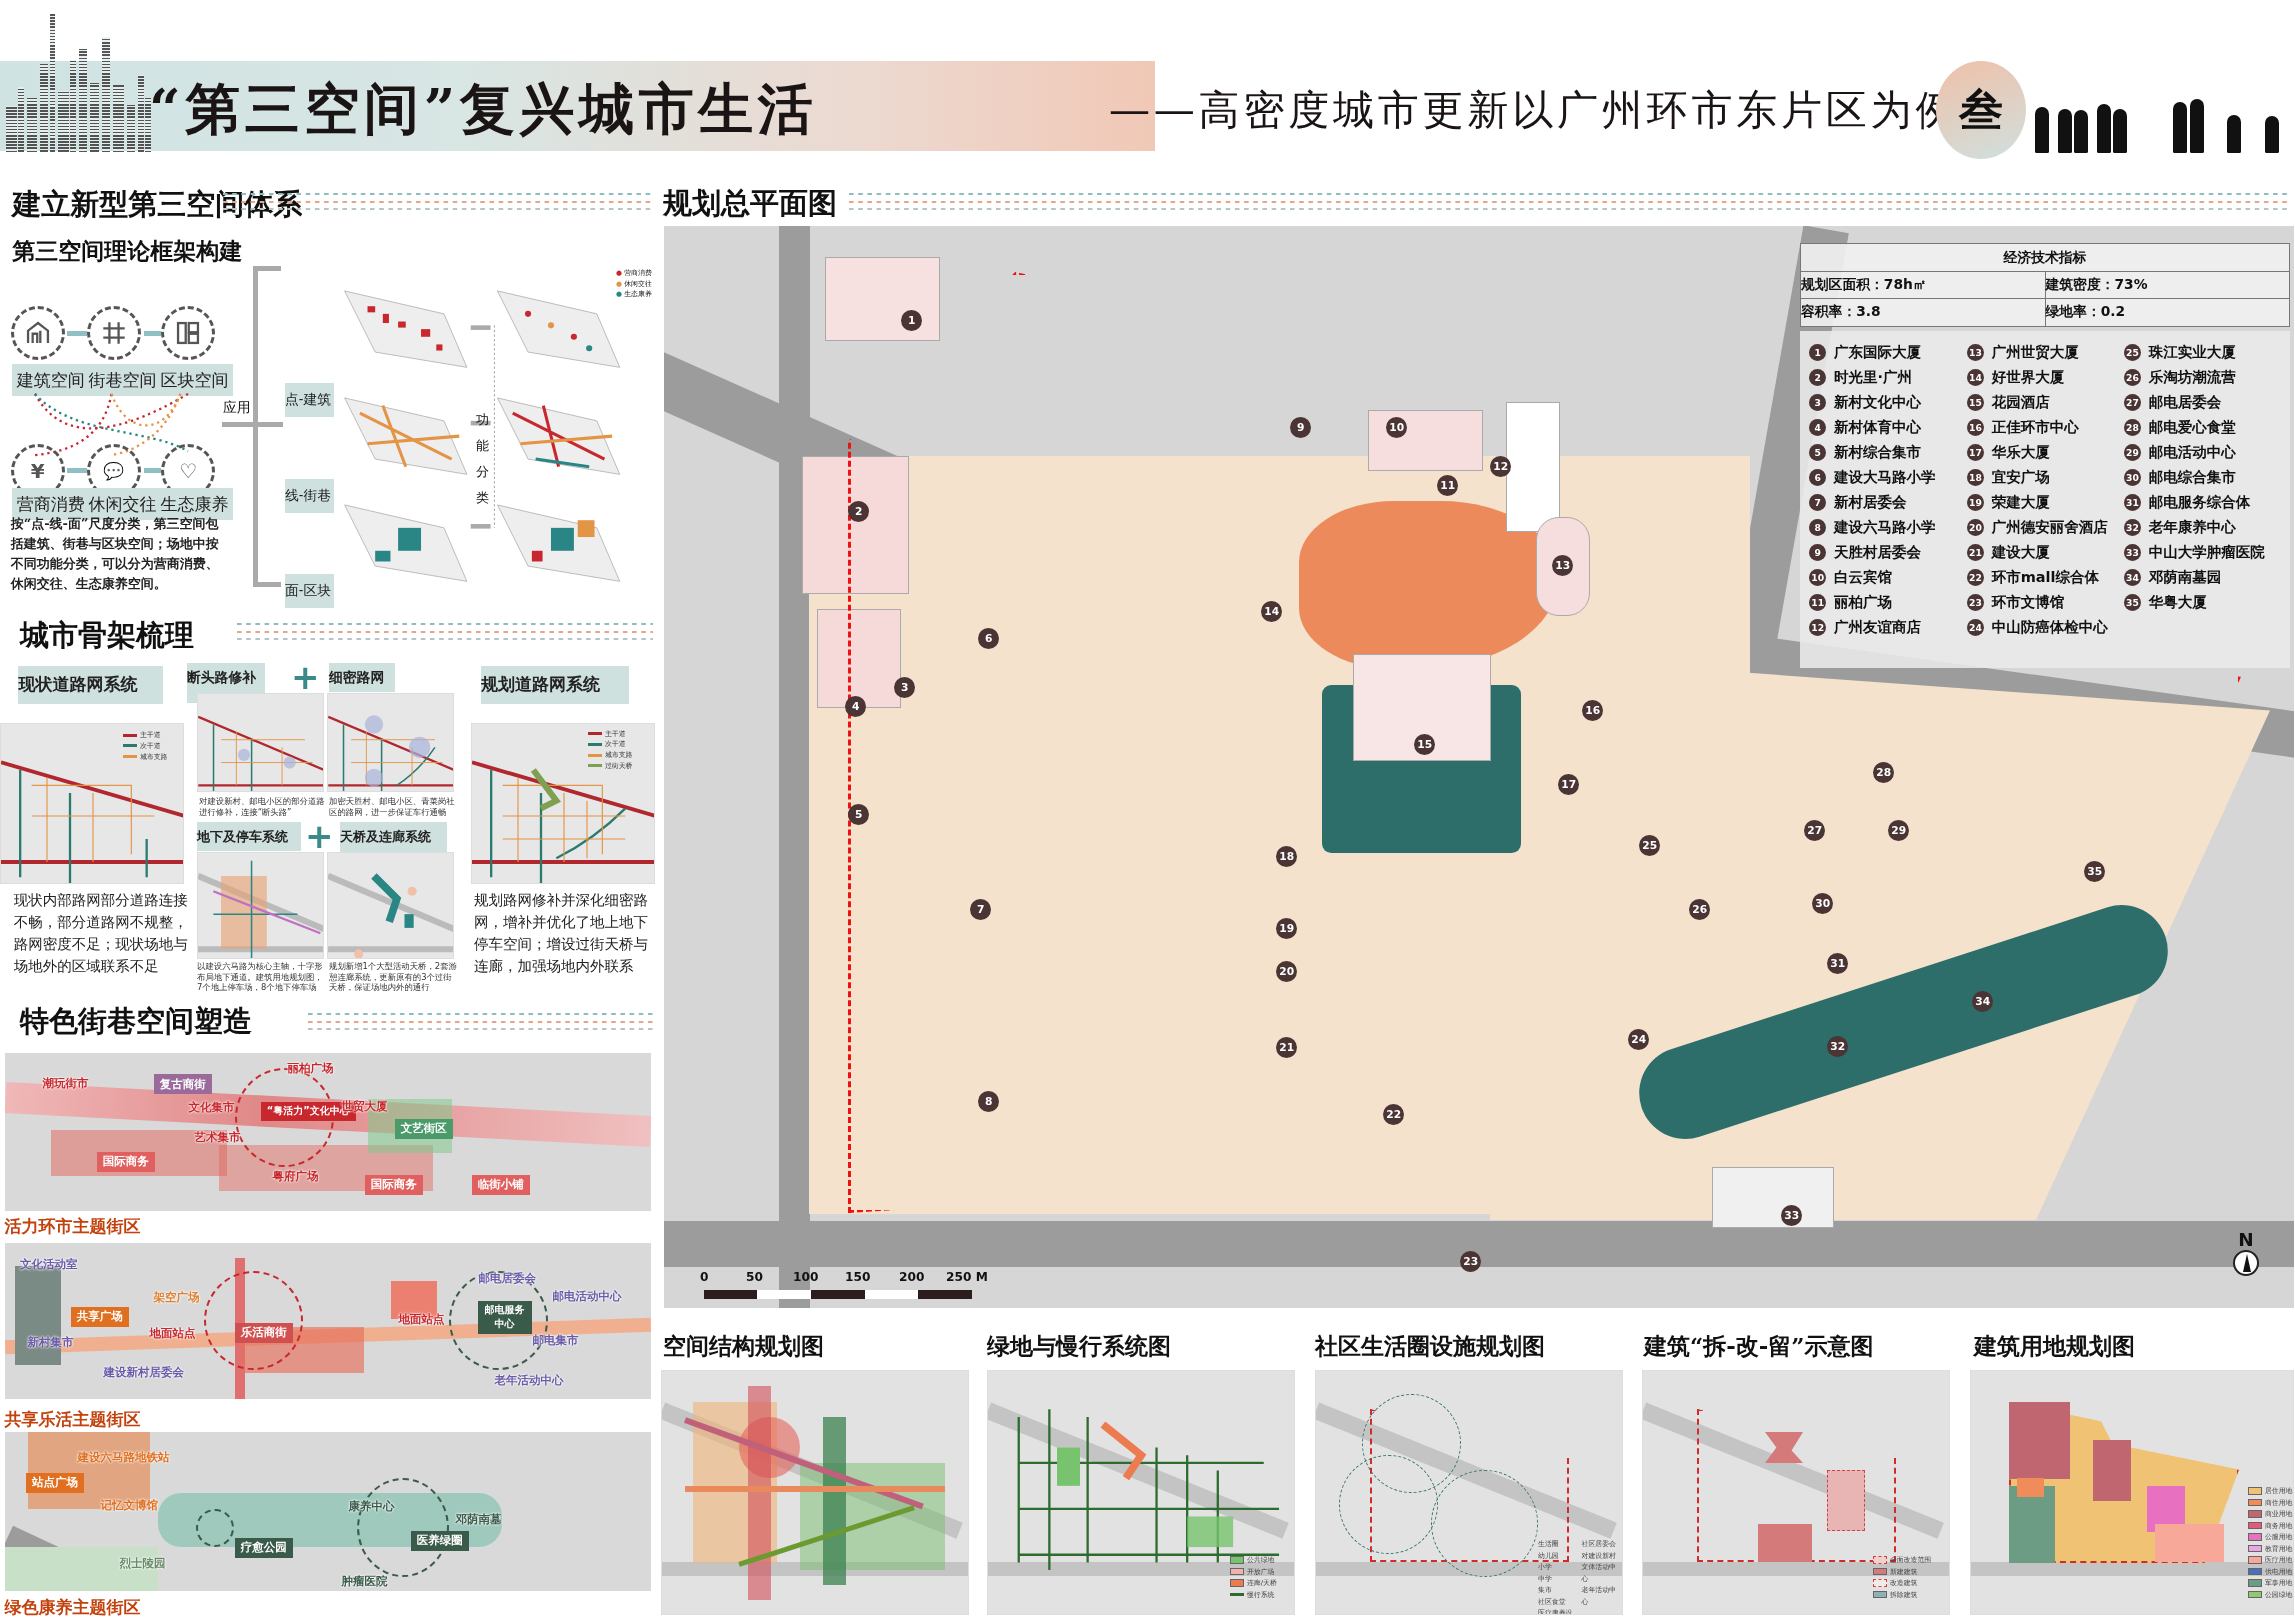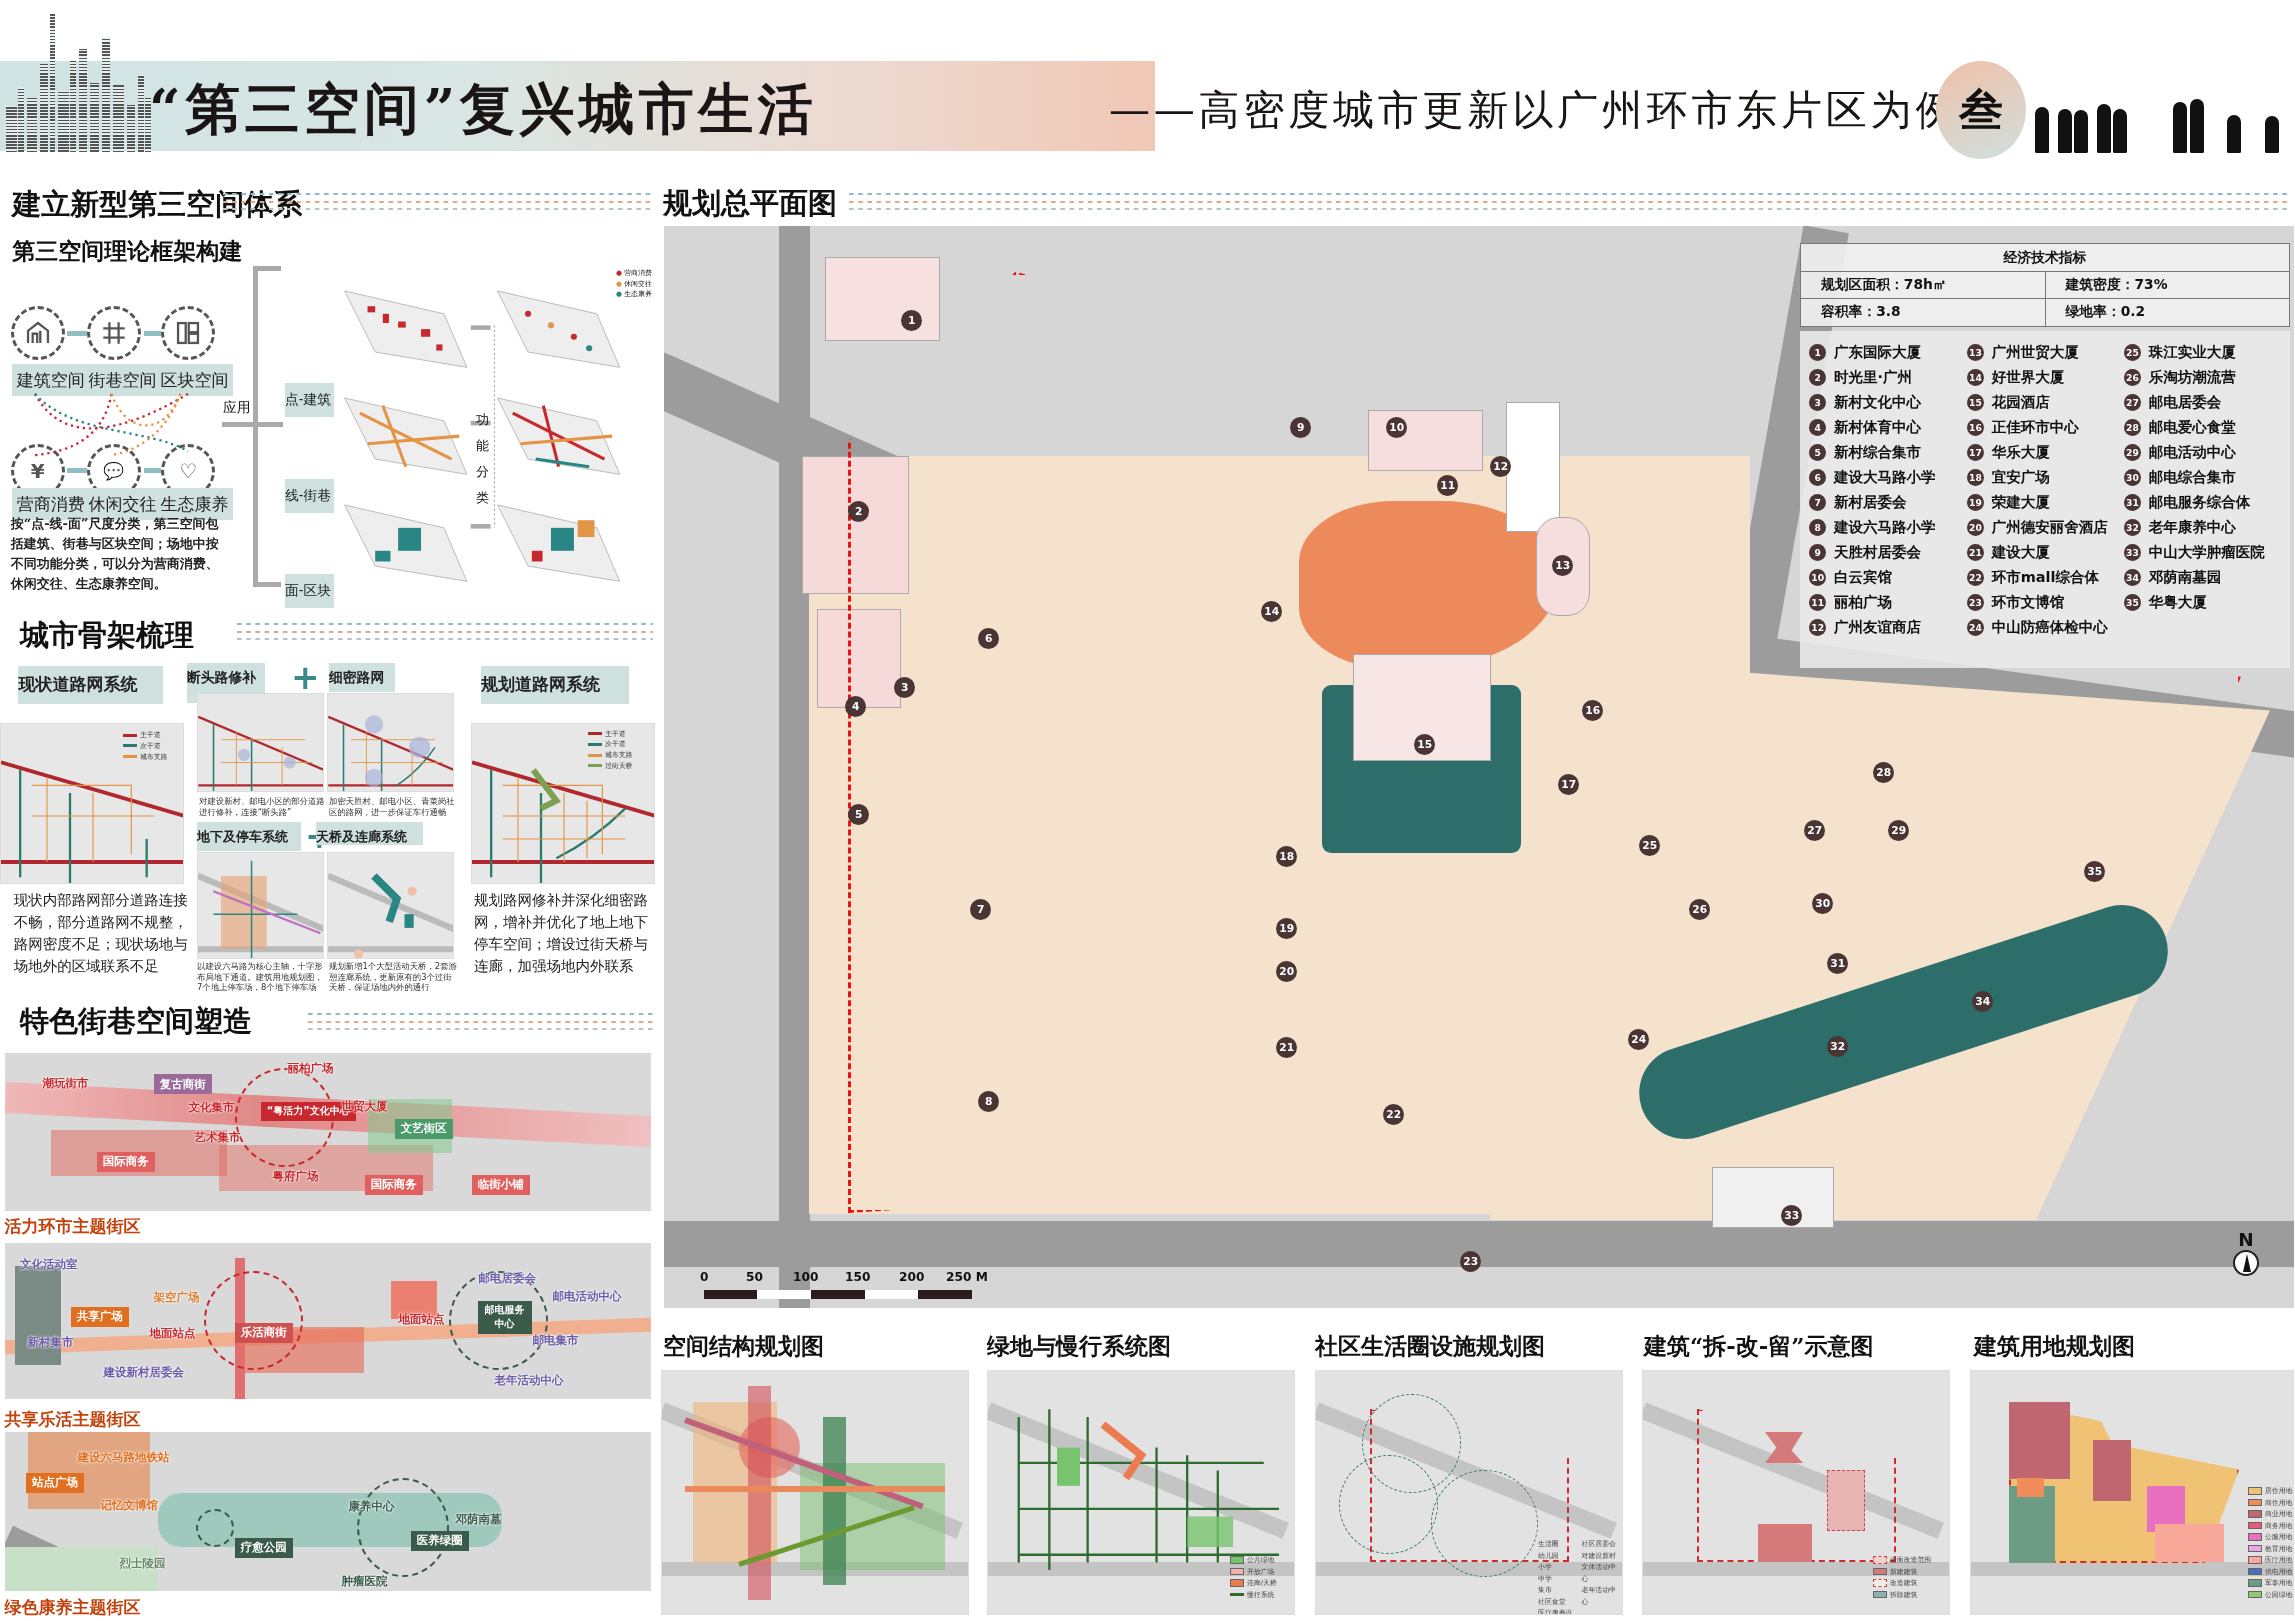--- a/index.html
+++ b/index.html
@@ -39,21 +39,21 @@
 
 #master{position:absolute;left:664px;top:226px;width:1630px;height:1082px;background:#d6d6d6;overflow:hidden}
 .mroad{position:absolute;background:#9c9c9c}
 .site{position:absolute;border:3.8px dashed #e11;}
 .blk{position:absolute;background:#f0f0f0;border:0.8px solid #aaa}
 .num{position:absolute;width:21.4px;height:21.4px;border-radius:50%;background:#4a3434;color:#fff;font-size:10.7px;font-weight:bold;display:flex;align-items:center;justify-content:center}
 #indicators{position:absolute;left:1800px;top:243px;width:490px;height:84px;background:rgba(240,240,240,.92);border:1.5px solid #777}
 #indicators .hdr{height:27.5px;border-bottom:1.5px solid #777;text-align:center;font-weight:bold;font-size:13.8px;line-height:26px}
 #indicators .row{display:flex;height:27px;border-bottom:1.5px solid #777}
 #indicators .row:last-child{border-bottom:none}
-#indicators .cell{flex:1;padding-left:20px;font-weight:bold;font-size:13.8px;line-height:25px}
+#indicators .cell{flex:1;font-weight:bold;font-size:13.8px;line-height:25px}
 #indicators .cell:first-child{border-right:1.5px solid #777}
 #legend{position:absolute;left:1800px;top:331px;width:490px;height:337px;background:rgba(235,235,235,.88)}
 .leg-col{position:absolute;top:9.2px}
 .leg-item{height:25px;display:flex;align-items:center;font-weight:bold;font-size:14.5px;white-space:nowrap}
 .leg-item .n{width:17px;height:17px;border-radius:50%;background:#4a3434;color:#fff;font-size:9.2px;display:inline-flex;align-items:center;justify-content:center;margin-right:7.7px}
 #scale{position:absolute;left:700px;top:1270px}
 #scale .lbls{position:relative;height:20px;width:291px;font-weight:bold;font-size:12.2px}
 #scale .lbls span{position:absolute;top:0}
 #scale .bar{display:flex;width:268px;height:9.2px;margin-left:3.8px}
 #scale .bar i{flex:1;background:#2b1d1d}
@@ -259,21 +259,21 @@
       <circle cx="60" cy="40" r="12" fill="#aab4dc" opacity=".7"></circle>
       <circle cx="120" cy="70" r="14" fill="#aab4dc" opacity=".7"></circle>
       <circle cx="60" cy="110" r="12" fill="#aab4dc" opacity=".7"></circle>
     </svg>
 </div>
 <div class="small-txt" style="left:199px;top:796px;width:129px">对建设新村、邮电小区的部分道路进行修补，连接“断头路”</div>
 <div class="small-txt" style="left:329px;top:796px;width:129px">加密天胜村、邮电小区、青菜岗社区的路网，进一步保证车行通畅</div>
 
 <div class="tag-box" style="left:197px;top:822px;width:104px;height:29px;font-size:13px;line-height:29px">地下及停车系统</div>
 <div class="plus" style="left:305px;top:819px">+</div>
-<div class="tag-box" style="left:316px;top:822px;width:107px;height:23px;font-size:13px;line-height:29px">天桥及连廊系统</div>
+<div class="tag-box" style="left:340px;top:822px;width:107px;height:30px;font-size:13px;line-height:29px">天桥及连廊系统</div>
 <div class="mini-map" style="left:197px;top:852px;width:127px;height:107px">
   <svg width="127" height="107" viewBox="0 0 166 140">
       <path d="M0 30 L166 100" stroke="#bbb" stroke-width="8"></path>
       <path d="M0 126 H166" stroke="#bbb" stroke-width="8"></path>
       <rect x="30" y="30" width="60" height="95" fill="#e8a070" opacity=".6"></rect>
       <path d="M70 10 V140 M20 80 H130" stroke="#2a8585" stroke-width="2"></path>
       <path d="M20 50 L160 105" stroke="#c070c0" stroke-width="3"></path>
     </svg>
 </div>
 <div class="mini-map" style="left:327px;top:852px;width:127px;height:107px">

